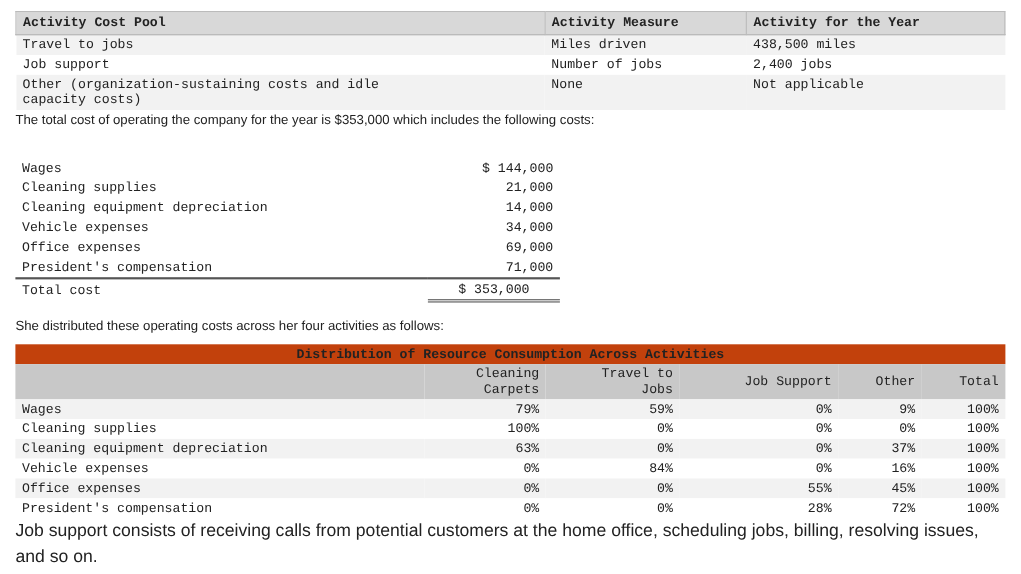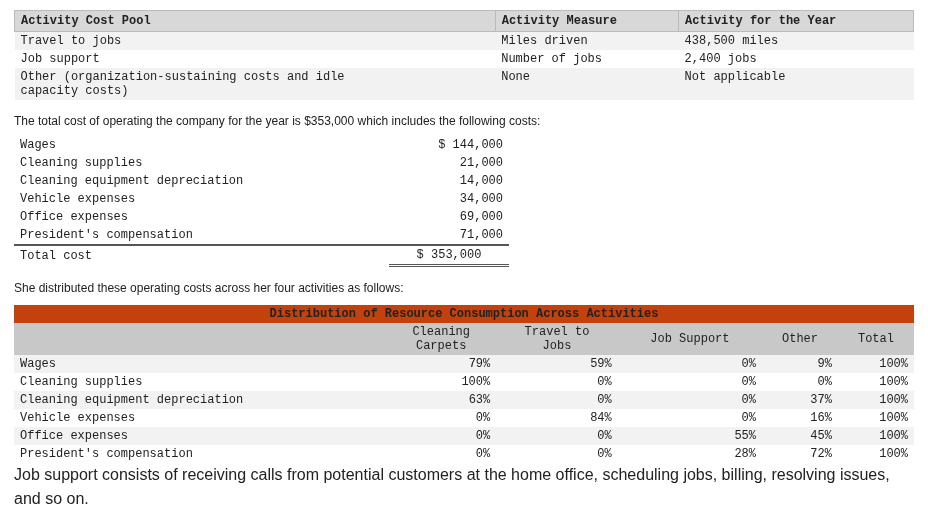--- a/index.html
+++ b/index.html
@@ -10,21 +10,21 @@
       color: #222;
       padding: 10px 14px;
       width: 928px;
       min-height: 522px;
     }
 
     
     .activity-table {
       width: 100%;
       border-collapse: collapse;
-      margin-bottom: 14px;
+      margin-bottom: 2px;
     }
     .activity-table th {
       background: #d8d8d8;
       font-weight: bold;
       font-size: 12px;
       padding: 3px 6px;
       text-align: left;
       border: 1px solid #bbb;
     }
     .activity-table td {
@@ -36,21 +36,21 @@
     .activity-table tr:nth-child(odd) td {
       background: #f2f2f2;
     }
     .activity-table tr:nth-child(even) td {
       background: #fff;
     }
 
     
     .intro-text {
       font-size: 12px;
-      margin-bottom: 8px;
+      margin-bottom: 28px;
       font-family: Arial, sans-serif;
     }
 
     
     .cost-table {
       width: 55%;
       border-collapse: collapse;
       margin-bottom: 14px;
       font-family: 'Courier New', Courier, monospace;
       font-size: 12px;
@@ -88,20 +88,21 @@
     }
     .dist-table .title-row th {
       background: #c2410c;
       text-align: center;
       font-weight: bold;
       font-size: 12px;
       border: none;
     }
     .dist-table .col-header th {
       background: #c8c8c8;
+      text-align: right;
       font-weight: normal;
       font-size: 12px;
     }
     .dist-table .col-header th:first-child {
       text-align: left;
     }
     .dist-table tbody tr td {
       text-align: right;
       font-size: 12px;
     }

